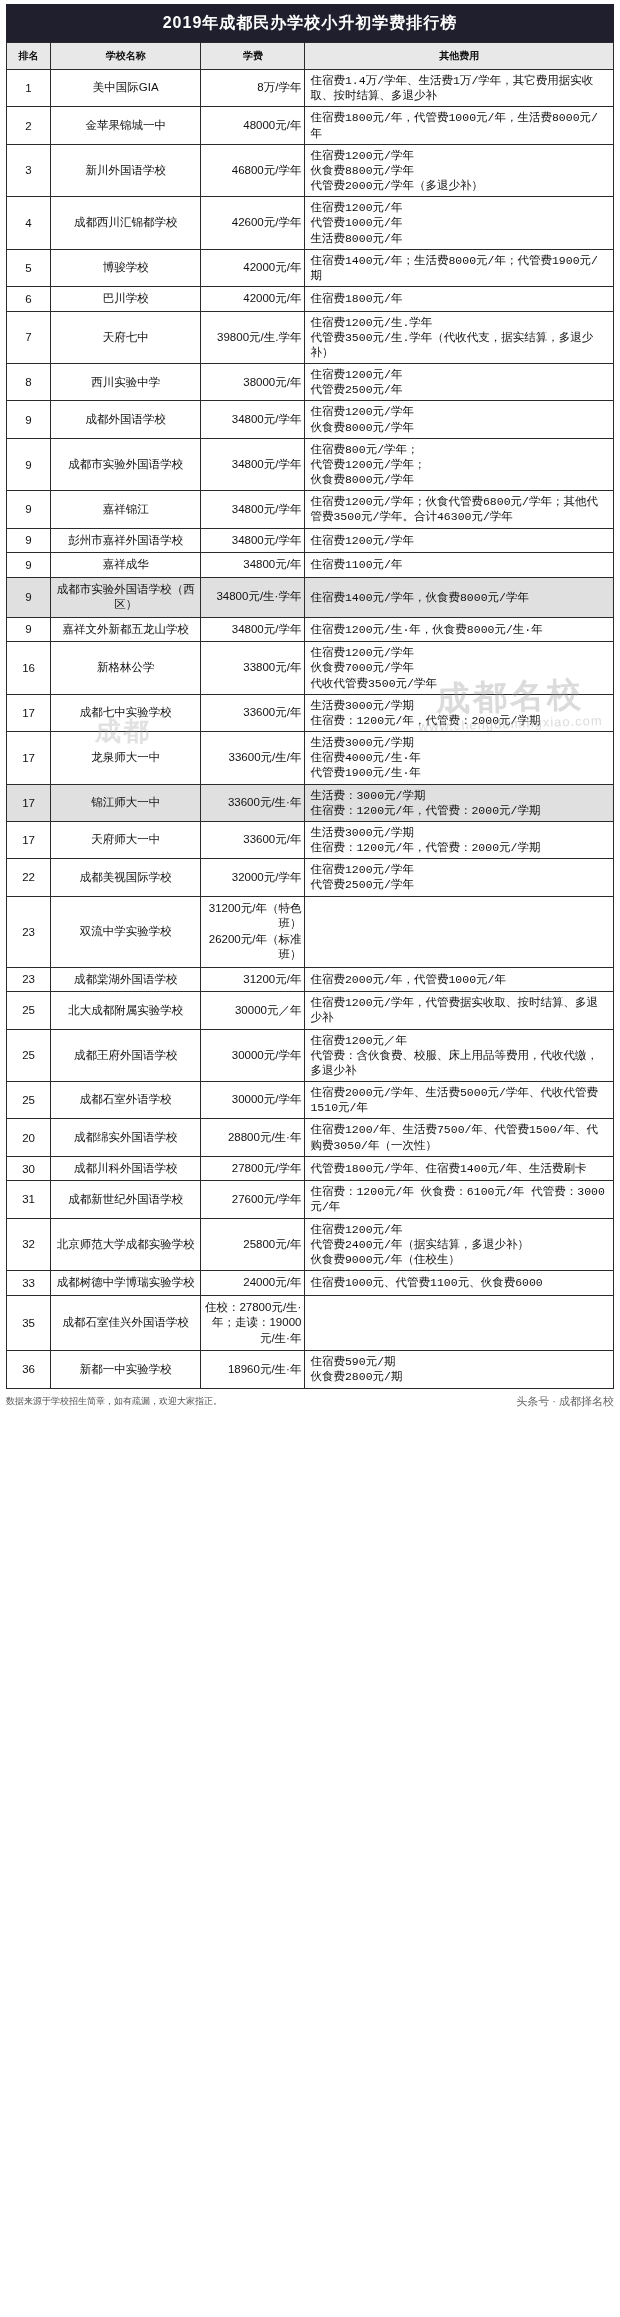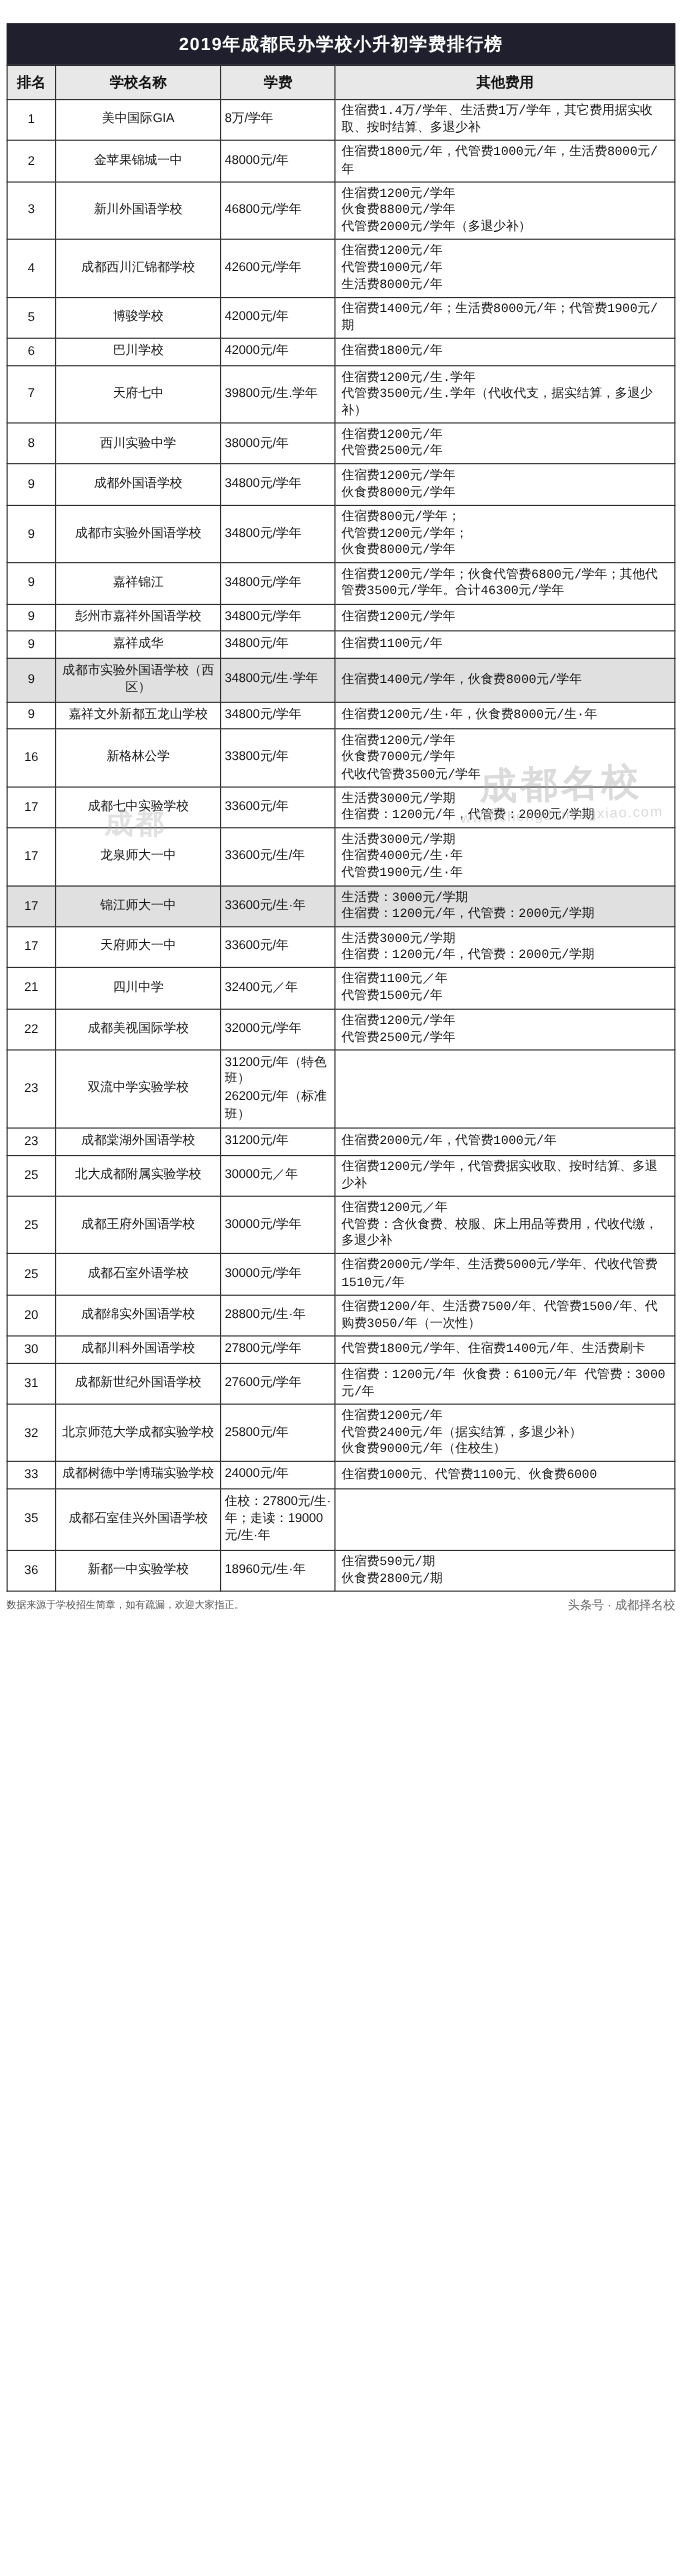--- a/index.html
+++ b/index.html
@@ -8,21 +8,20 @@
     background: #ffffff;
     font-family: "Liberation Sans", sans-serif;
   }
   #page {
     width: 620px;
     height: 2030px;
     position: relative;
     background: #ffffff;
     overflow: hidden;
     box-sizing: border-box;
-    margin-top: 17px;
   }
   .title-bar {
     background: #1f1f2e;
     color: #ffffff;
     text-align: center;
     font-size: 16px;
     font-weight: bold;
     letter-spacing: 1px;
     padding: 9px 0 8px 0;
     margin: 4px 6px 0 6px;
@@ -34,40 +33,40 @@
     table-layout: fixed;
   }
   table.rank th, table.rank td {
     border: 1px solid #2b2b2b;
     font-size: 11.5px;
     color: #111111;
     vertical-align: middle;
   }
   table.rank th {
     background: #e8e8e8;
-    font-size: 13px;
+    font-size: 10px;
     font-weight: bold;
     text-align: center;
     padding: 6px 2px;
   }
   col.c-rank { width: 44px; }
   col.c-school { width: 150px; }
   col.c-fee { width: 104px; }
   col.c-other { width: 308px; }
   td.rank-cell {
     text-align: center;
     font-size: 12px;
   }
   td.school-cell {
     text-align: center;
     padding: 4px 3px;
     line-height: 1.35;
   }
   td.fee-cell {
-    text-align: left;
+    text-align: right;
     padding: 4px 3px;
     line-height: 1.35;
   }
   td.other-cell {
     text-align: left;
     padding: 3px 5px;
     line-height: 1.32;
     font-size: 11px;
     font-family: Liberation Mono, monospace;
   }
@@ -268,26 +267,20 @@
           <td class="fee-cell hl">33600元/生·年</td>
           <td class="other-cell hl">生活费：3000元/学期<br>住宿费：1200元/年，代管费：2000元/学期</td>
         </tr>
         <tr>
           <td class="rank-cell">17</td>
           <td class="school-cell">天府师大一中</td>
           <td class="fee-cell">33600元/年</td>
           <td class="other-cell">生活费3000元/学期<br>住宿费：1200元/年，代管费：2000元/学期</td>
         </tr>
         <tr>
-          <td class="rank-cell">21</td>
-          <td class="school-cell">四川中学</td>
-          <td class="fee-cell">32400元／年</td>
-          <td class="other-cell">住宿费1100元／年<br>代管费1500元/年</td>
-        </tr>
-        <tr>
           <td class="rank-cell">22</td>
           <td class="school-cell">成都美视国际学校</td>
           <td class="fee-cell">32000元/学年</td>
           <td class="other-cell">住宿费1200元/学年<br>代管费2500元/学年</td>
         </tr>
         <tr>
           <td class="rank-cell">23</td>
           <td class="school-cell">双流中学实验学校</td>
           <td class="fee-cell">31200元/年（特色班）<br>26200元/年（标准班）</td>
           <td class="other-cell"></td>

